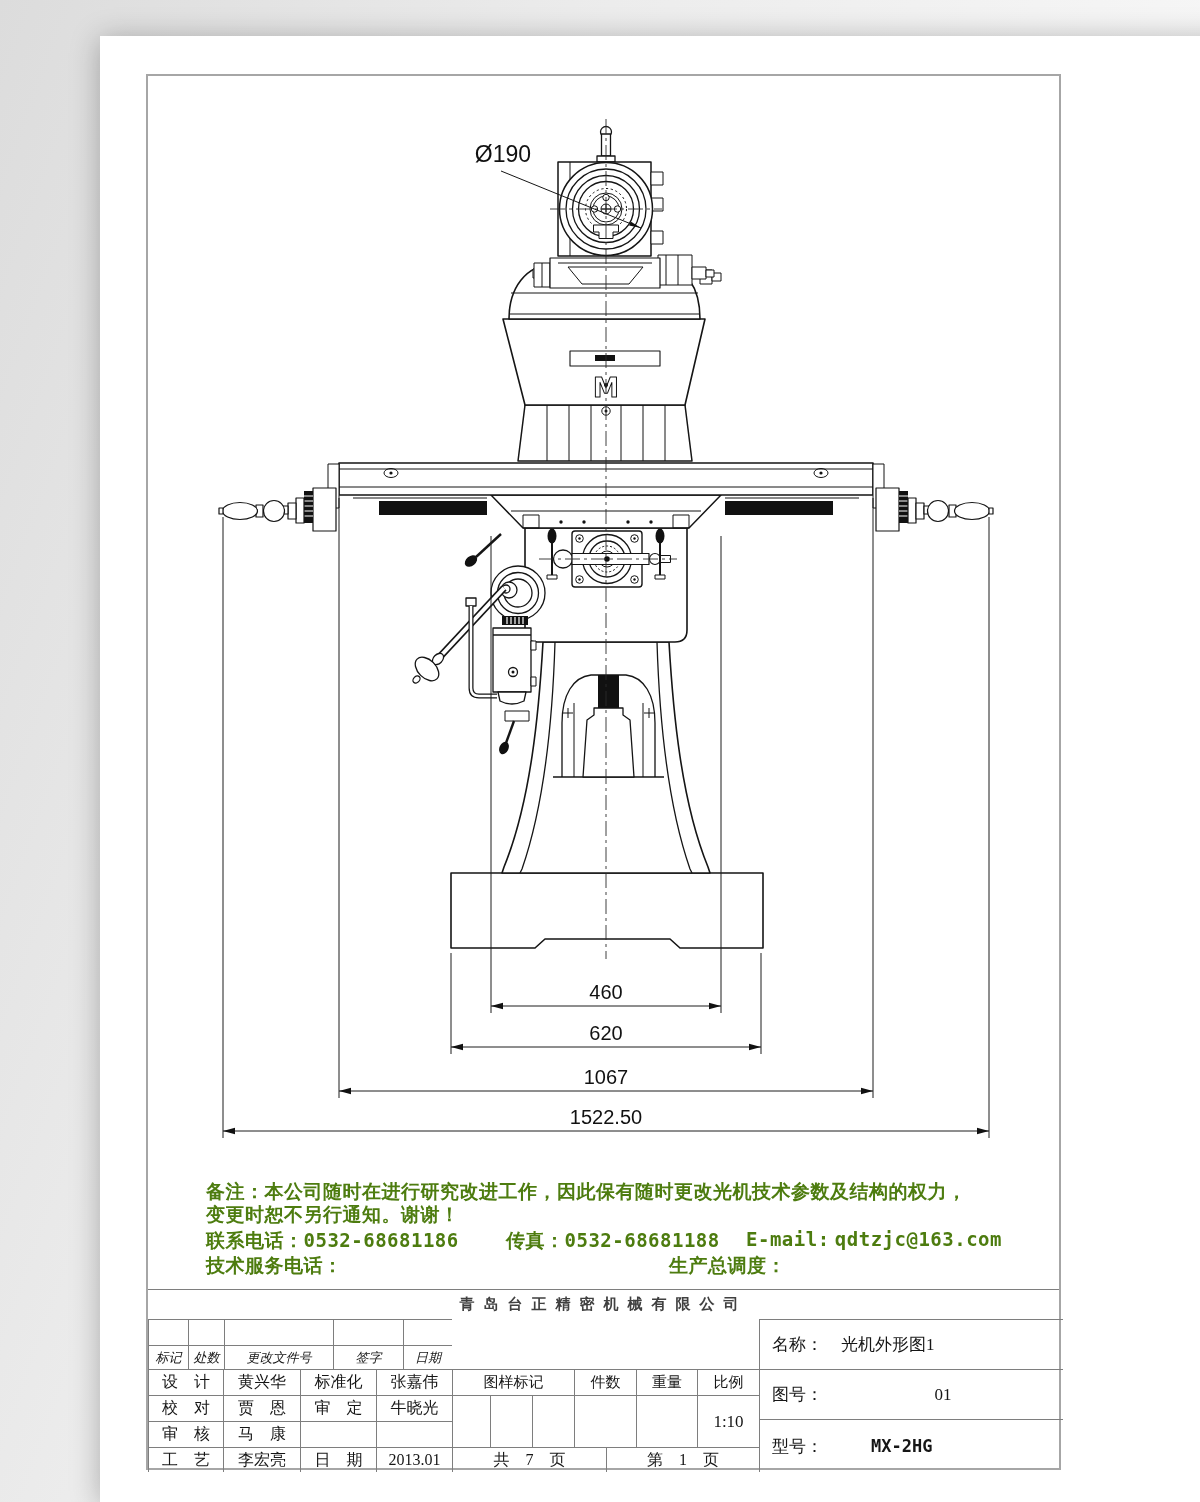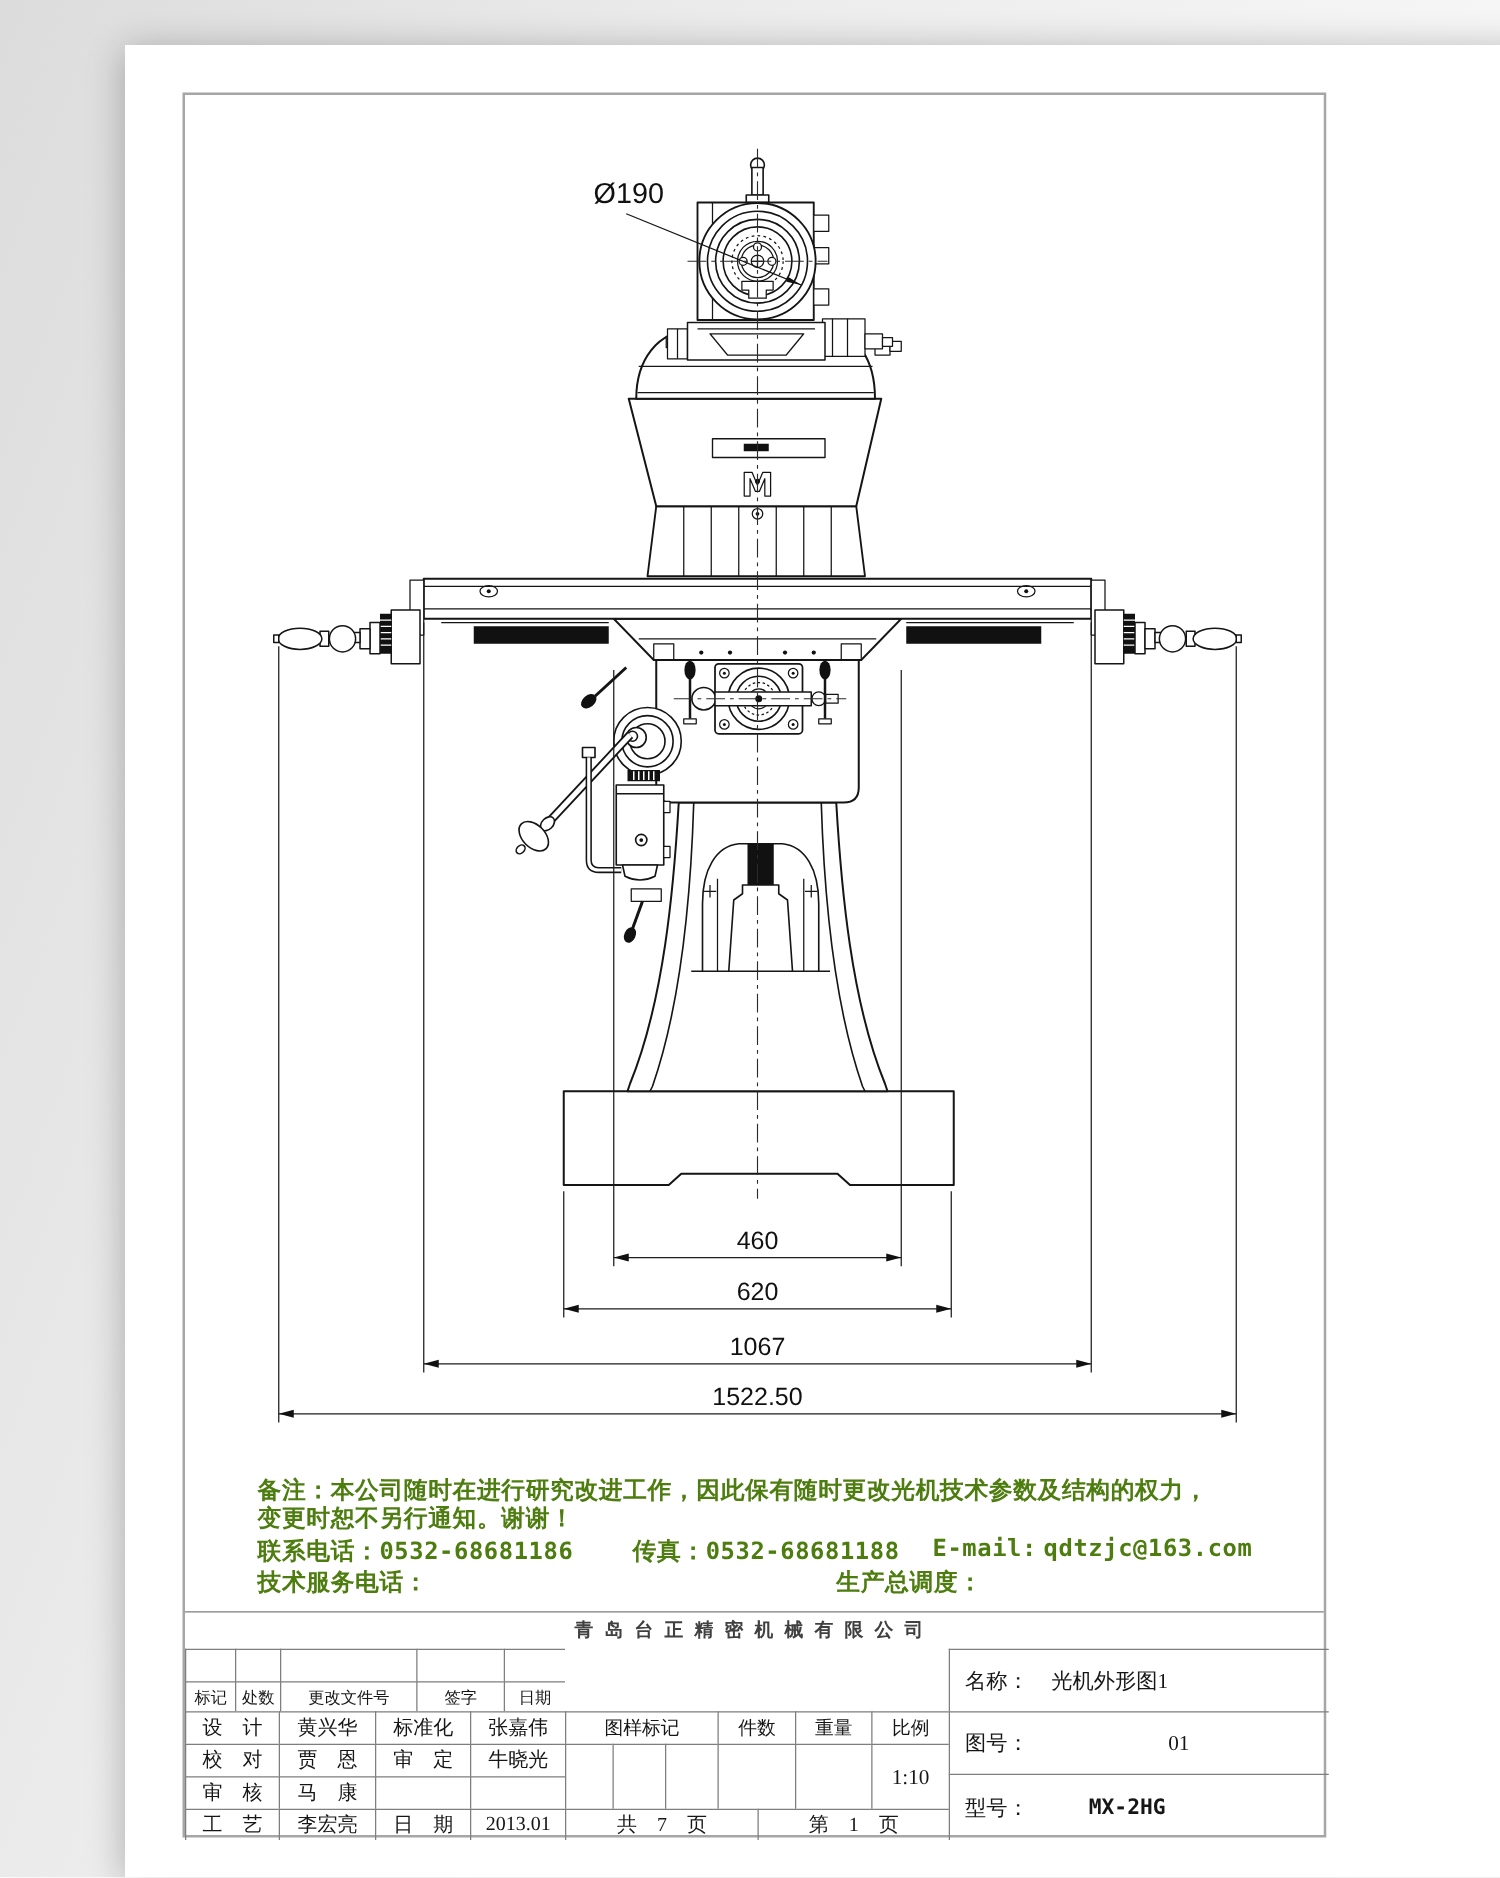--- a/index.html
+++ b/index.html
@@ -15,21 +15,21 @@
   .note{position:absolute;color:#4d7c0f;font-weight:700;font-size:19px;white-space:nowrap;letter-spacing:.5px;}
   .tech{font-family:"DejaVu Sans Mono","Liberation Mono",monospace;font-weight:700;}
   
   .company{position:absolute;left:0;top:1213px;width:100%;height:30px;border-top:1px solid #7e7e7e;
            box-sizing:border-box;display:flex;align-items:center;justify-content:center;
            font-weight:700;font-size:15px;letter-spacing:9px;color:#404040;}
   
   .tb{position:absolute;left:0;top:1243px;width:100%;height:153px;}
   .c{position:absolute;box-sizing:border-box;border-left:1px solid #7e7e7e;border-top:1px solid #7e7e7e;
      display:flex;align-items:center;justify-content:center;font-size:15px;color:#161616;white-space:nowrap;overflow:hidden;}
-  .c.small{font-size:13px;}
+  .c.small{font-size:13px;font-style:italic;}
   .c.big{font-size:16px;}
   .c.lft{justify-content:flex-start;padding-left:12px;}
   .val-center{flex:1;text-align:center;}
   .gap18{margin-left:18px;}
   .gap48{margin-left:48px;}
   .bold-sans{font-family:"DejaVu Sans Mono","Liberation Mono",monospace;font-weight:700;font-size:17px;}
 </style>
 </head>
 <body>
 

